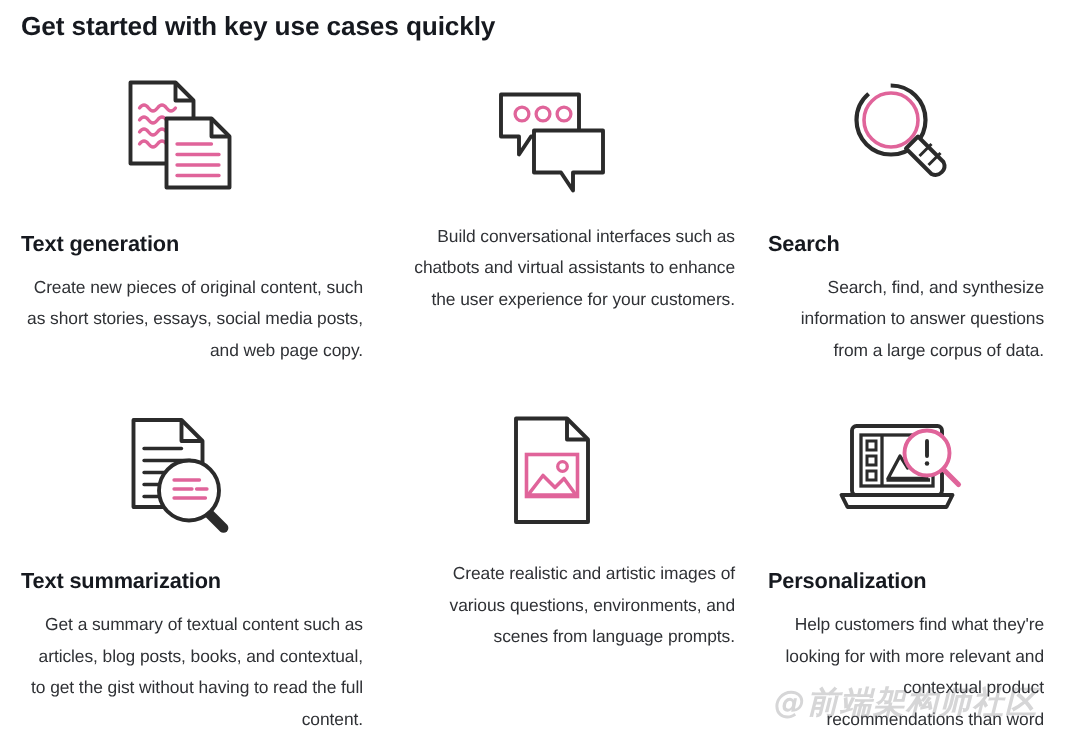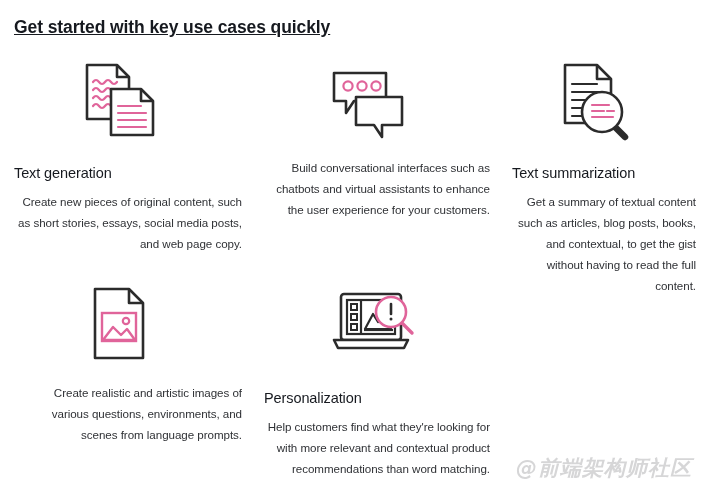--- a/index.html
+++ b/index.html
@@ -23,23 +23,22 @@
     box-sizing: border-box;
     padding: 0 14px;
   }
 
   .page-title {
     font-size: 17.5px;
     font-weight: bold;
     color: #16191f;
     letter-spacing: -0.1px;
     margin: 0;
-    padding-top: 16px;
+    padding-top: 6px;
     line-height: 22px;
-    text-decoration: underline;
   }
 
   .grid {
     display: grid;
     grid-template-columns: 246px 244px 202px;
     column-gap: 4px;
     row-gap: 0px;
     margin-top: 14px;
   }
 
@@ -56,21 +55,21 @@
     align-items: center;
     justify-content: center;
     padding-right: 20px;
   }
   .card.col-3 .icon-wrap { padding-right: 8px; }
 
   .icon-wrap svg { display: block; }
 
   .card-title {
     font-size: 14.5px;
-    font-weight: normal;
+    font-weight: bold;
     color: #16191f;
     margin: 0;
     padding-top: 16px;
     line-height: 18px;
     letter-spacing: -0.1px;
   }
 
   .card-desc {
     font-size: 11.6px;
     line-height: 21px;
@@ -144,20 +143,34 @@
           <circle cx="24" cy="29" r="4.6" fill="none" stroke="#e0649a" stroke-width="2.2"></circle>
           <circle cx="38" cy="29" r="4.6" fill="none" stroke="#e0649a" stroke-width="2.2"></circle>
           <circle cx="52" cy="29" r="4.6" fill="none" stroke="#e0649a" stroke-width="2.2"></circle>
 
           <path d="M32 40 H78 V68 H58 L58 80 L50 68 H32 Z" fill="#ffffff" stroke="#2b2b2b" stroke-width="2.6" stroke-linejoin="round"></path>
         </svg>
       </div>
       <p class="card-desc">Build conversational interfaces such as chatbots and virtual assistants to enhance the user experience for your customers.</p>
     </div>
 
+    <div class="card col-3">
+      <div class="icon-wrap">
+        <svg width="86" height="86" viewBox="0 0 86 86" fill="none">
+          <circle cx="37" cy="33" r="23" fill="#ffffff" stroke="#2b2b2b" stroke-width="2.8" stroke-dasharray="120 16" stroke-dashoffset="28"></circle>
+          <circle cx="37" cy="33" r="18" fill="none" stroke="#e0649a" stroke-width="2.4"></circle>
+          <path d="M53 50 L66 63" stroke="#2b2b2b" stroke-width="2.8" stroke-linecap="round"></path>
+          <path d="M55 44 L72 61 a6 6 0 0 1 -8 8 L47 52 Z" fill="#ffffff" stroke="#2b2b2b" stroke-width="2.6" stroke-linejoin="round"></path>
+          <path d="M56 57 L64 49" stroke="#2b2b2b" stroke-width="2"></path>
+          <path d="M62 63 L70 55" stroke="#2b2b2b" stroke-width="2"></path>
+        </svg>
+      </div>
+      <h2 class="card-title">Search</h2>
+      <p class="card-desc">Search, find, and synthesize information to answer questions from a large corpus of data.</p>
+    </div>
 
     <div class="card col-1">
       <div class="icon-wrap">
         <svg width="86" height="86" viewBox="0 0 86 86" fill="none">
           <path d="M14 8 H46 L60 22 V66 H14 Z" fill="#ffffff" stroke="#2b2b2b" stroke-width="2.6" stroke-linejoin="round"></path>
           <path d="M46 8 V22 H60" fill="none" stroke="#2b2b2b" stroke-width="2.6" stroke-linejoin="round"></path>
           <path d="M21 27 H46" stroke="#2b2b2b" stroke-width="2.2" stroke-linecap="round"></path>
           <path d="M21 35 H52" stroke="#2b2b2b" stroke-width="2.2" stroke-linecap="round"></path>
           <path d="M21 43 H52" stroke="#2b2b2b" stroke-width="2.2" stroke-linecap="round"></path>
           <path d="M21 51 H52" stroke="#2b2b2b" stroke-width="2.2" stroke-linecap="round"></path>

